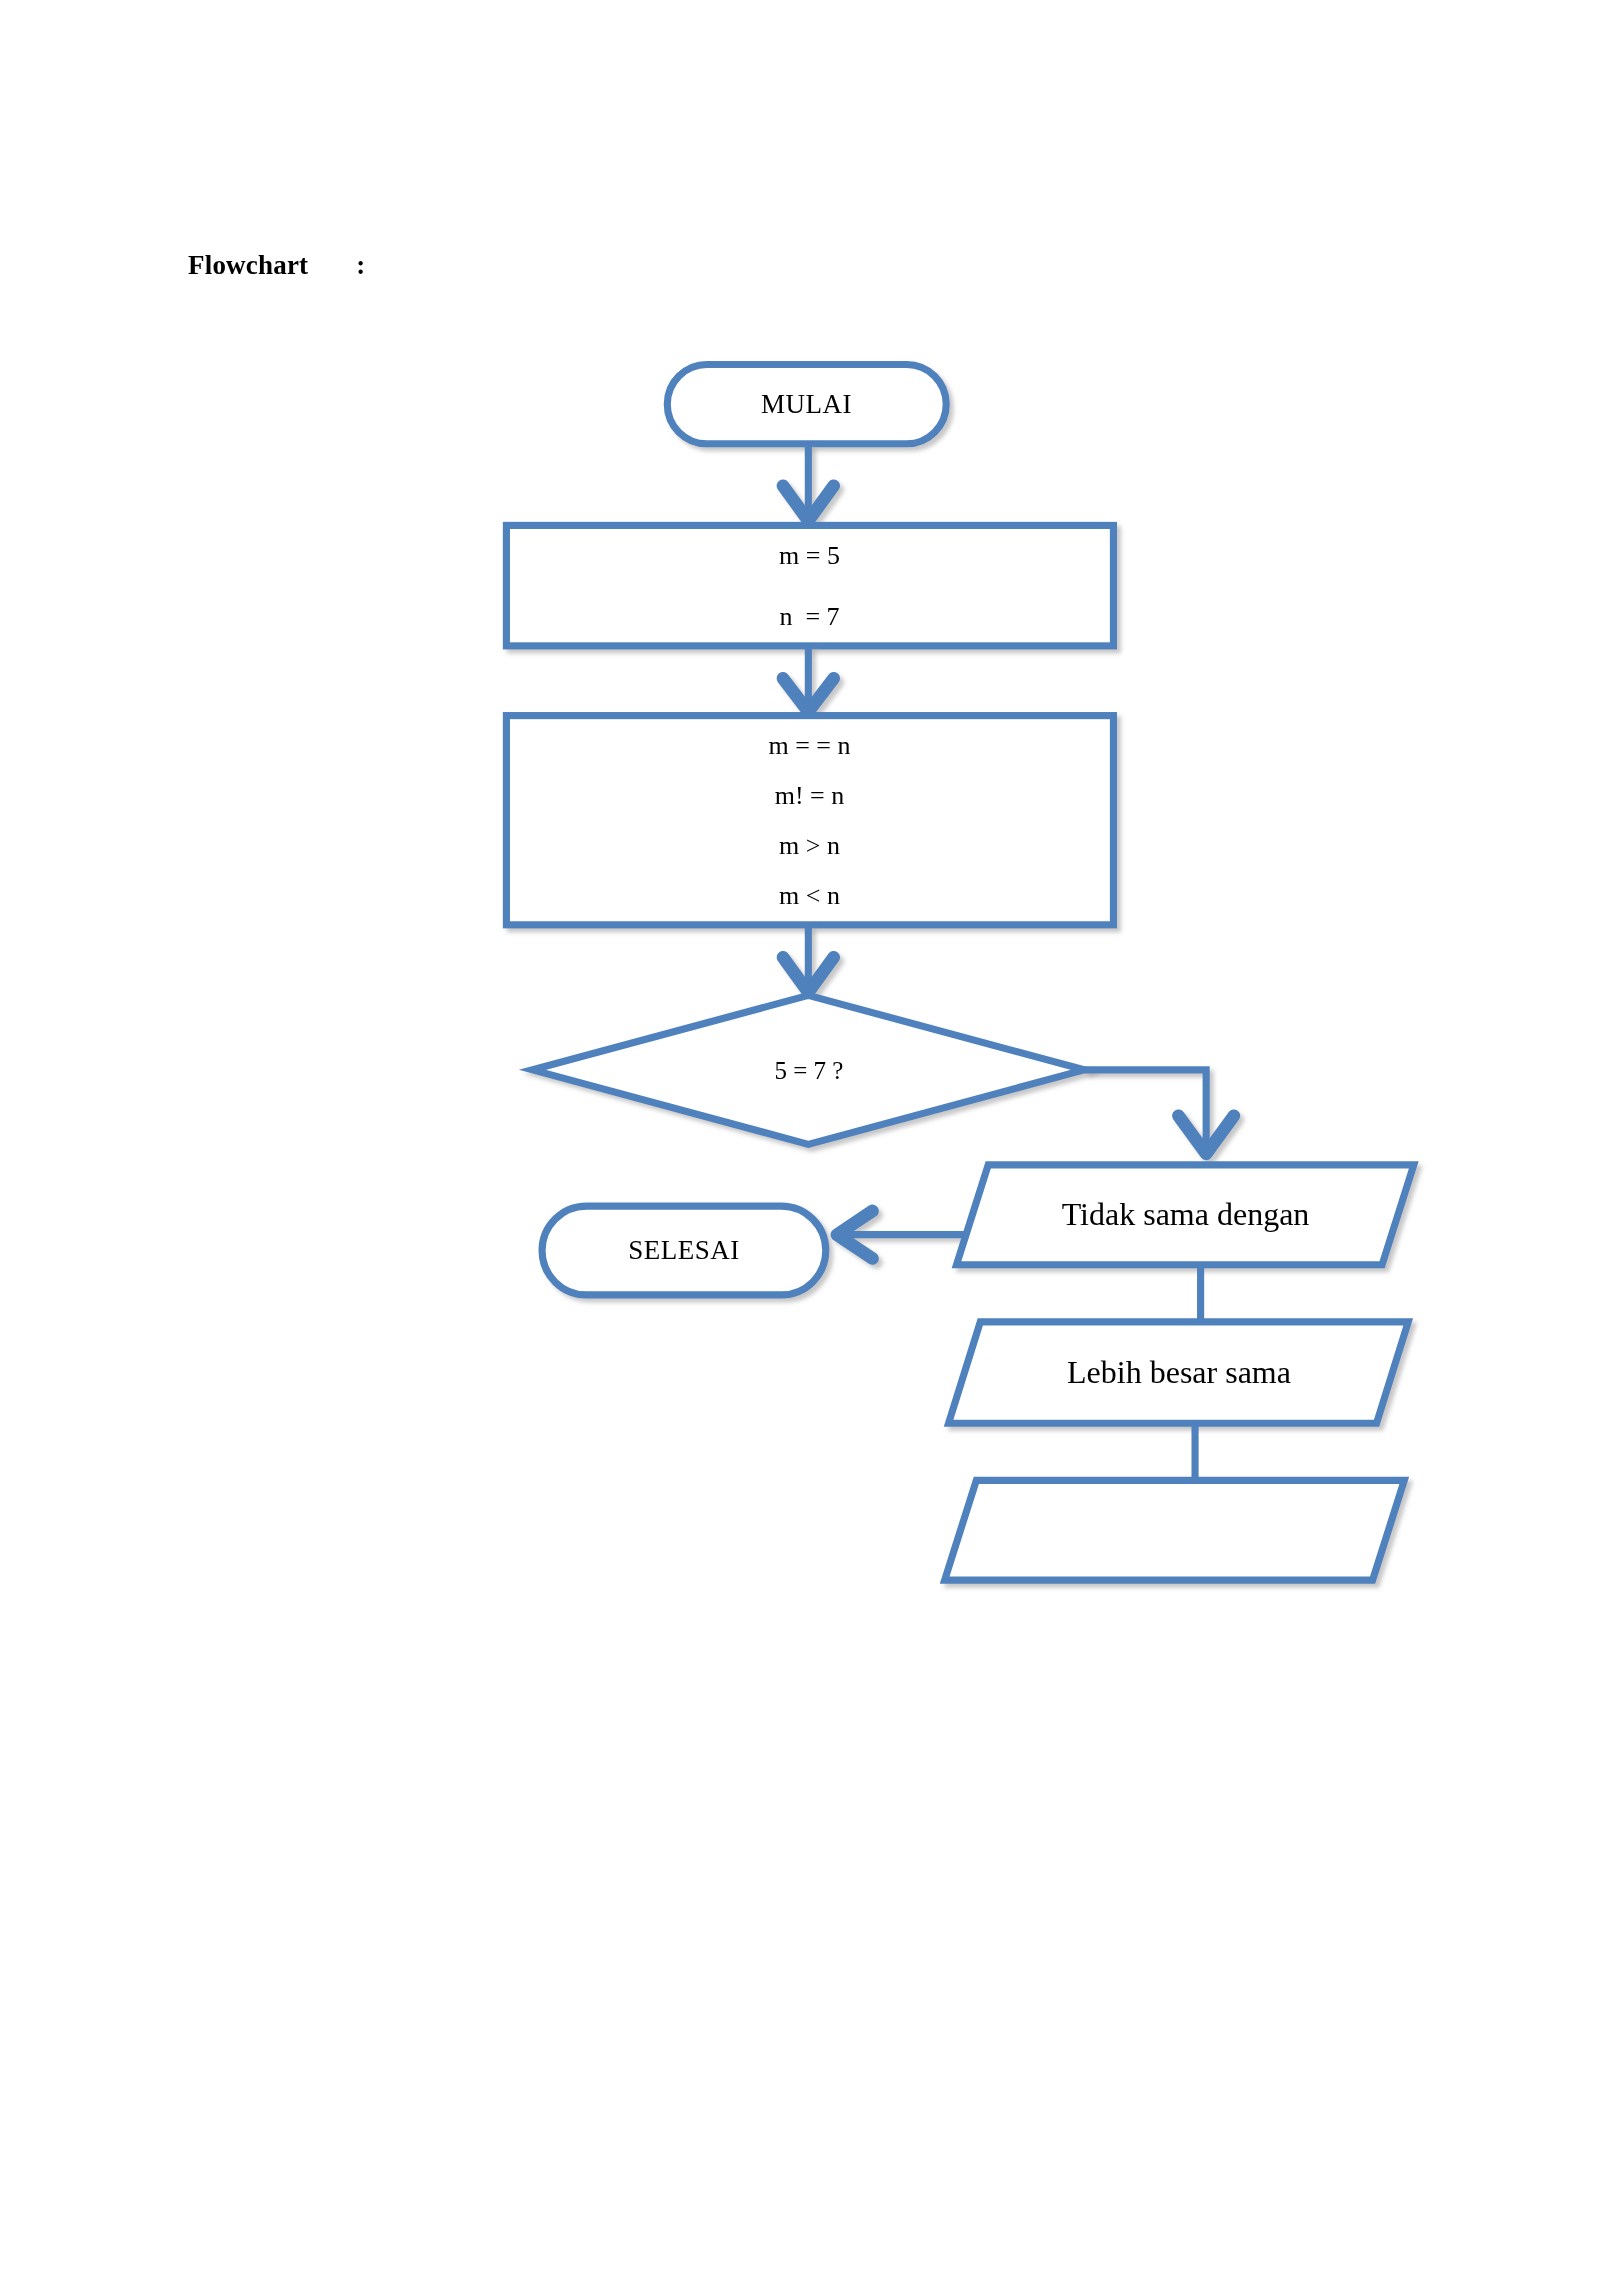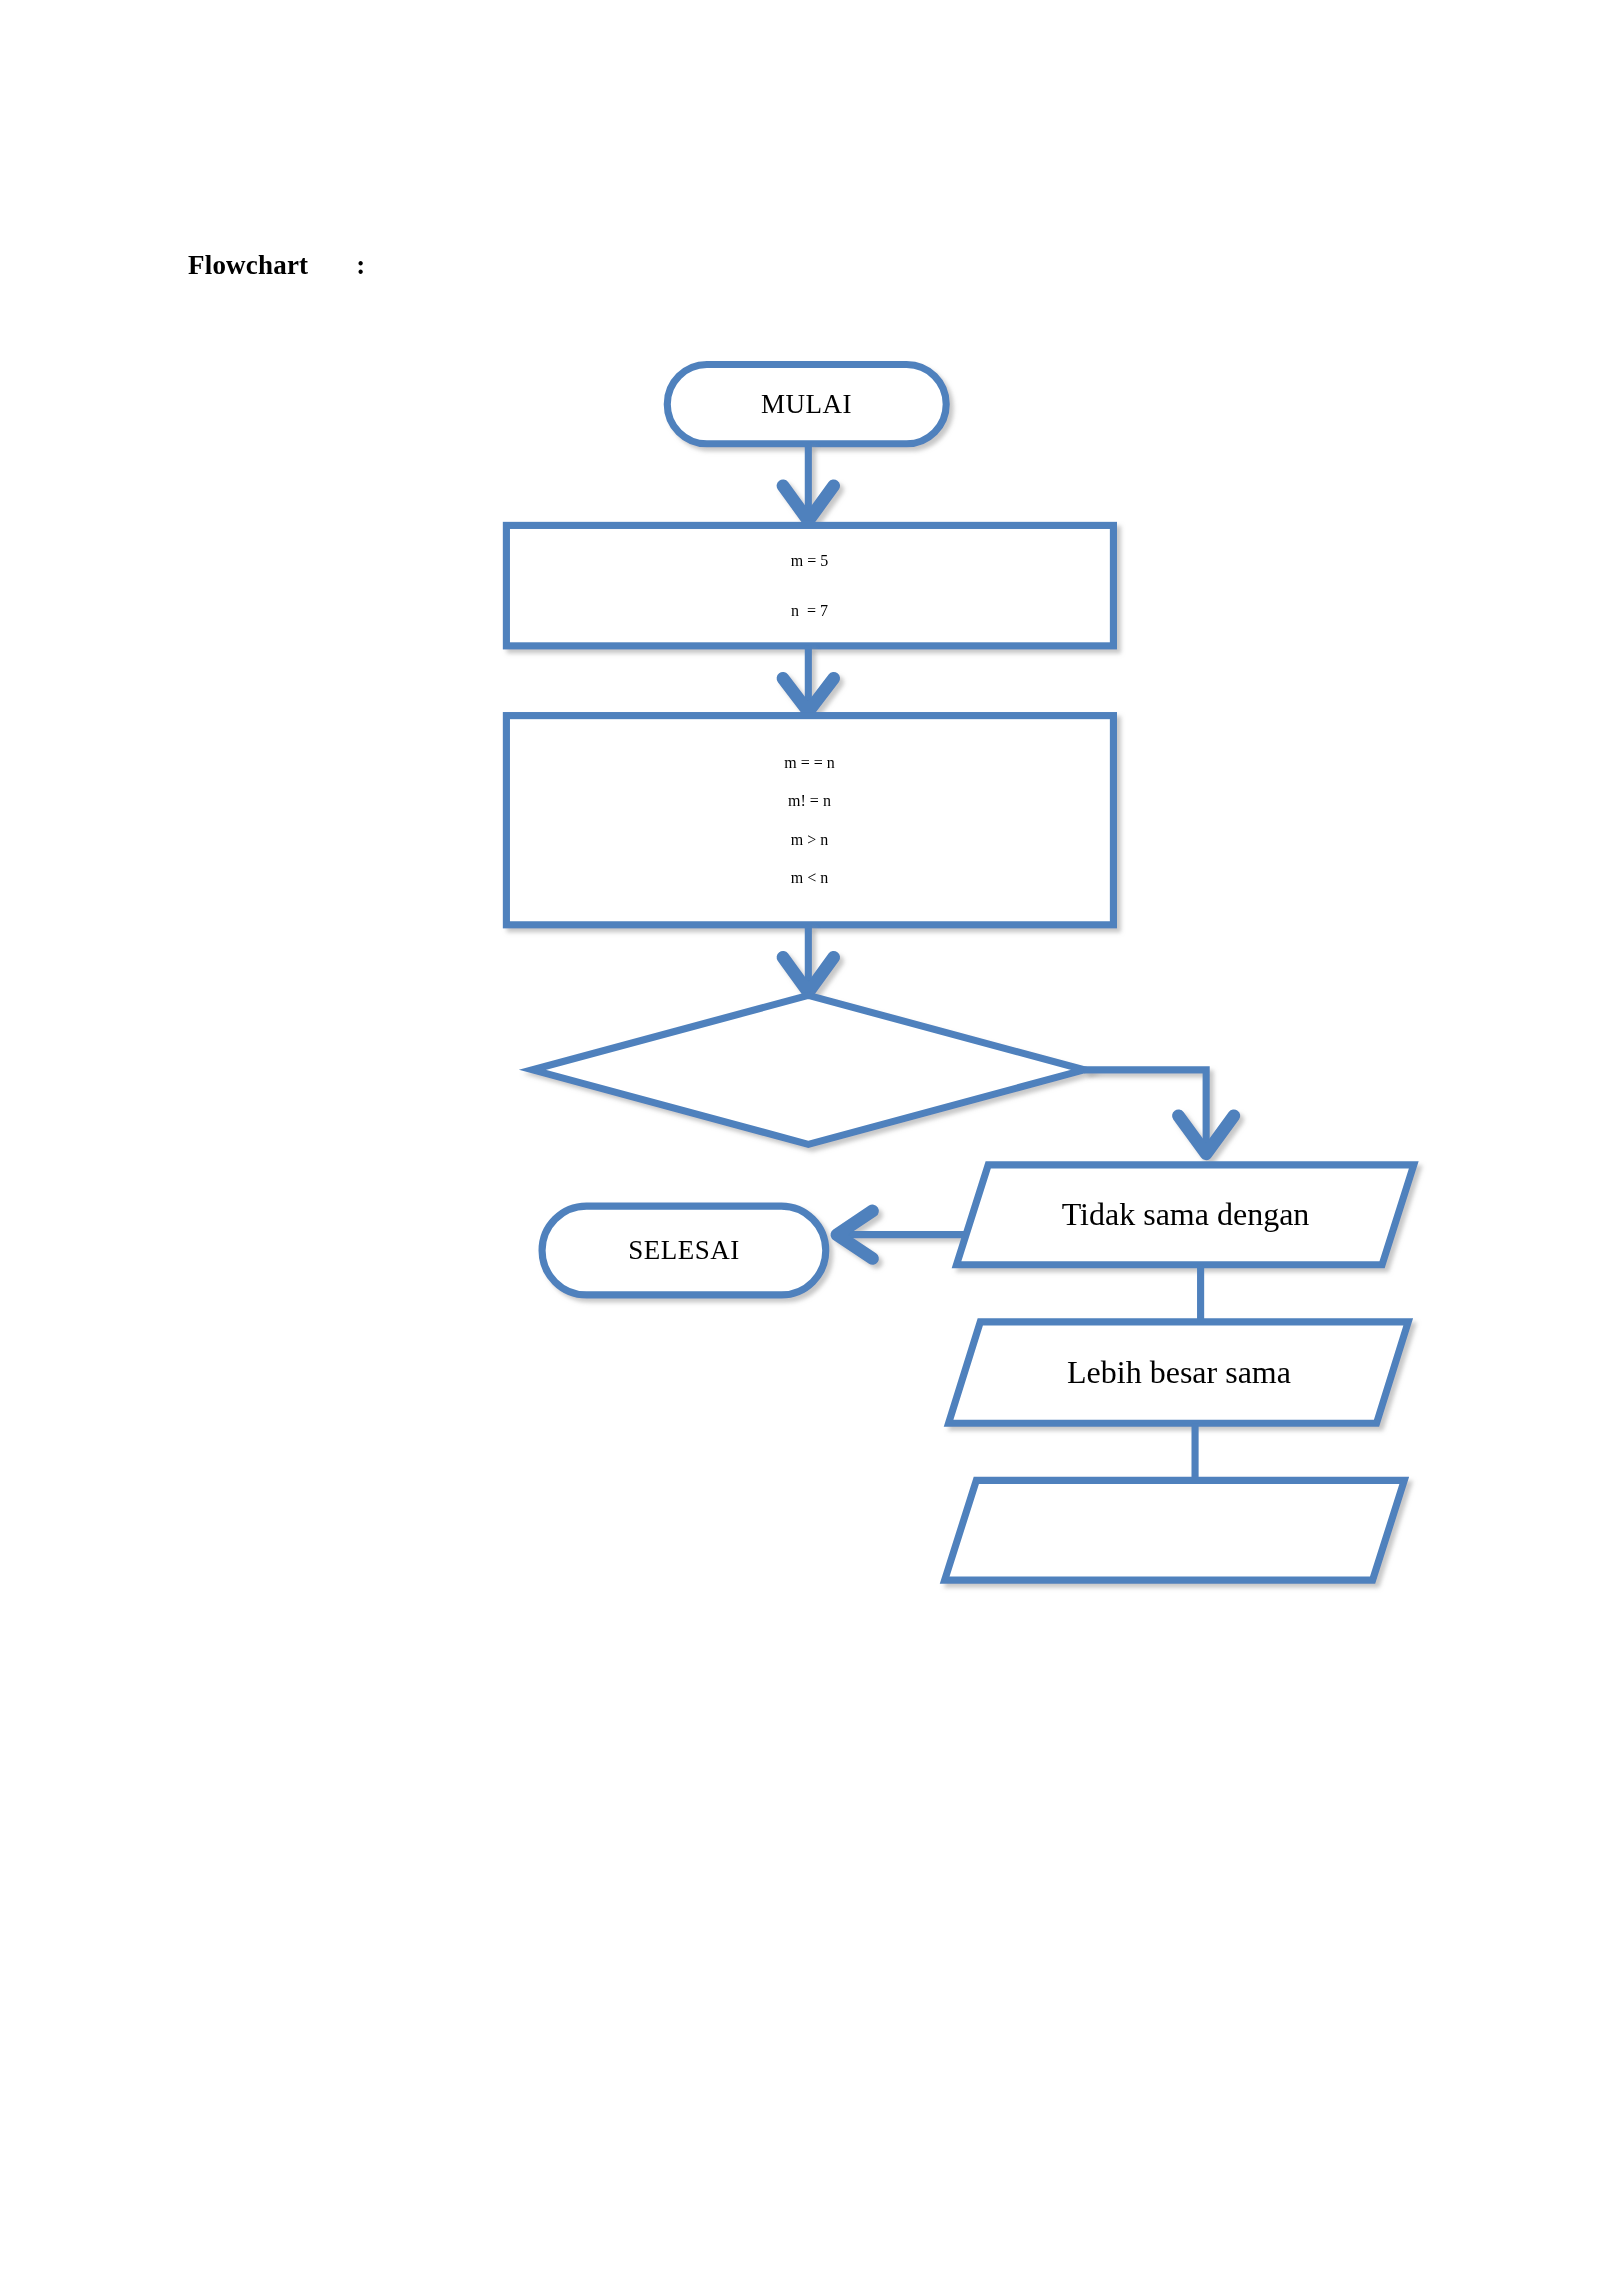--- a/index.html
+++ b/index.html
@@ -65,21 +65,21 @@
     color: #000000;
     pointer-events: none;
   }
   .node-label .line {
     display: block;
     white-space: pre;
     line-height: 1.12;
   }
 
   .label-terminator { font-size: 27px; letter-spacing: 0.5px; }
-  .label-process    { font-size: 16px; }
+  .label-process    { font-size: 26px; }
   .label-decision   { font-size: 25px; }
   .label-io         { font-size: 32px; }
 
   .process-gap-1 .line + .line { margin-top: 32px; }
   .process-gap-2 .line + .line { margin-top: 20.6px; }
 </style>
 </head>
 <body>
 
 <div id="doc-heading">
@@ -154,20 +154,23 @@
     <span class="line">n  = 7</span>
   </div>
 
   <div class="node-label label-process process-gap-2" style="left:506px; top:716px; width:607px; height:209px;">
     <span class="line">m = = n</span>
     <span class="line">m! = n</span>
     <span class="line">m &gt; n</span>
     <span class="line">m &lt; n</span>
   </div>
 
+  <div class="node-label label-decision" style="left:533px; top:996px; width:552px; height:149px;">
+    <span class="line">5 = 7 ?</span>
+  </div>
 
   <div class="node-label label-io" style="left:957px; top:1165px; width:457px; height:100px;">
     <span class="line">Tidak sama dengan</span>
   </div>
 
   <div class="node-label label-io" style="left:949px; top:1322px; width:460px; height:101px;">
     <span class="line">Lebih besar sama</span>
   </div>
 
 

